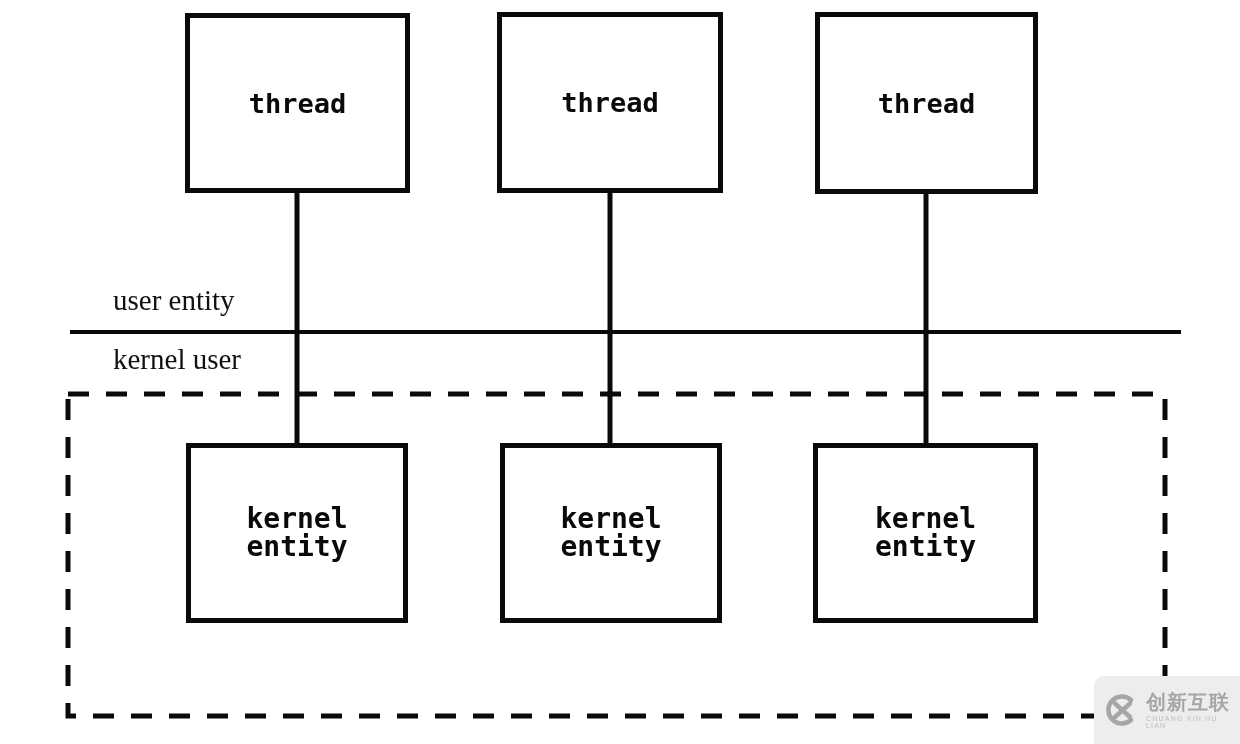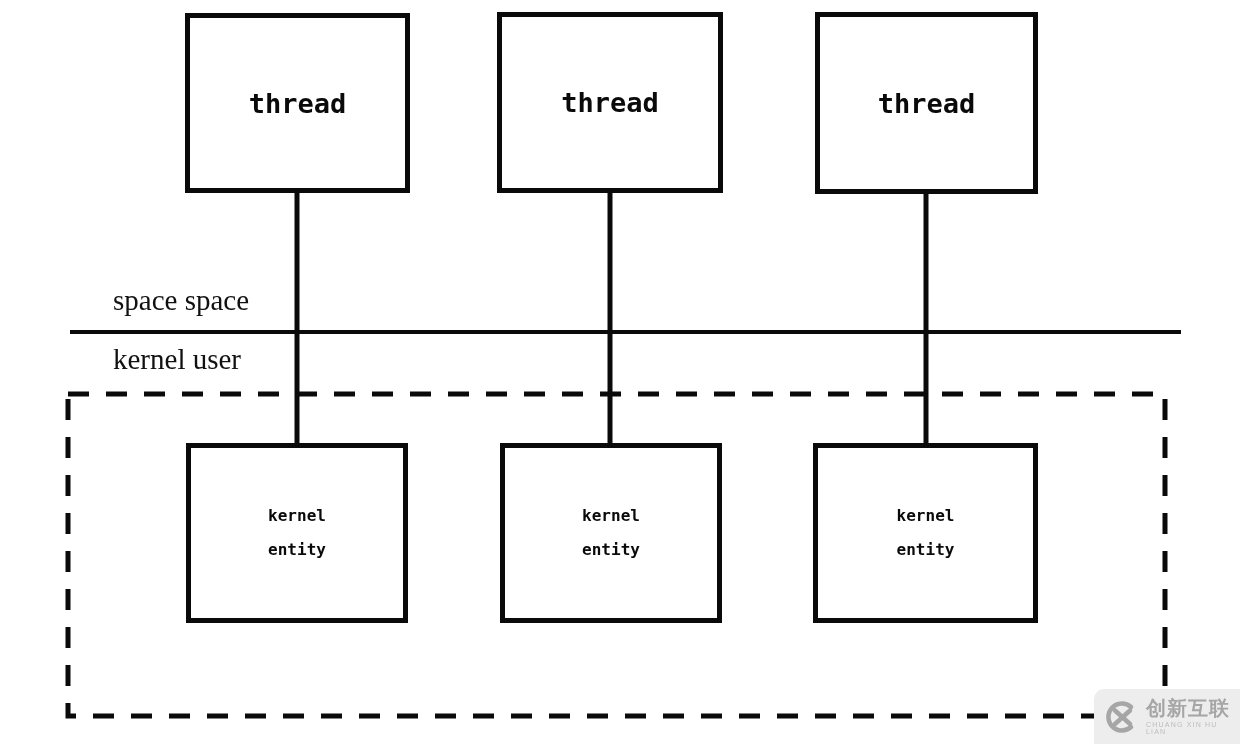--- a/index.html
+++ b/index.html
@@ -25,42 +25,42 @@
     align-items: center;
     justify-content: center;
   }
   .box .box-label {
     font-family: "DejaVu Sans Mono", "Liberation Mono", monospace;
     font-weight: bold;
     color: #0a0a0a;
     white-space: pre-line;
   }
   .thread-box .box-label { font-size: 27px; letter-spacing: 0px; }
-  .kernel-box .box-label { font-size: 16px; line-height: 34px; }
+  .kernel-box .box-label { font-size: 28px; line-height: 28px; }
 
   .t1 { left: 185px; top: 13px;  width: 225px; height: 180px; }
   .t2 { left: 497px; top: 12px;  width: 226px; height: 181px; }
   .t3 { left: 815px; top: 12px;  width: 223px; height: 182px; }
   .k1 { left: 186px; top: 443px; width: 222px; height: 180px; }
   .k2 { left: 500px; top: 443px; width: 222px; height: 180px; }
   .k3 { left: 813px; top: 443px; width: 225px; height: 180px; }
 
   .zone-label {
     position: absolute;
     color: #111111;
     font-size: 29px;
   }
   .user-space-label   { left: 113px; top: 284px; }
   .kernel-space-label { left: 113px; top: 343px; }
   .scheduler-label    { left: 126px; top: 652px; font-size: 31px; }
 
   .watermark {
     position: absolute;
     right: 0; bottom: 0;
-    width: 146px; height: 55px;
+    width: 146px; height: 68px;
     background: #ededed;
     border-top-left-radius: 10px;
     display: flex;
     align-items: center;
     padding-left: 10px;
     margin-left: 28px;
   }
   .wm-icon { flex: 0 0 auto; margin-right: 6px; }
   .wm-text-col { display: flex; flex-direction: column; line-height: 1; }
   .wm-name {
@@ -110,21 +110,21 @@
   </div>
   <div class="box kernel-box k2">
     <span class="box-label">kernel
 entity</span>
   </div>
   <div class="box kernel-box k3">
     <span class="box-label">kernel
 entity</span>
   </div>
 
-  <div class="zone-label user-space-label">space space</div>
+  <div class="zone-label user-space-label">user entity</div>
   <div class="zone-label kernel-space-label">kernel user</div>
 
   <div class="watermark">
     <svg class="wm-icon" width="36" height="36" viewBox="0 0 36 36">
       <path d="M 27 8 A 13.5 13.5 0 1 0 27 28" fill="none" stroke="#a6a6a6" stroke-width="4.5" stroke-linecap="round"></path>
       <line x1="11" y1="11.5" x2="26" y2="25" stroke="#a6a6a6" stroke-width="4.5" stroke-linecap="round"></line>
       <line x1="26" y1="11.5" x2="11" y2="25" stroke="#a6a6a6" stroke-width="4.5" stroke-linecap="round"></line>
     </svg>
     <div class="wm-text-col">
       <span class="wm-name">创新互联</span>

